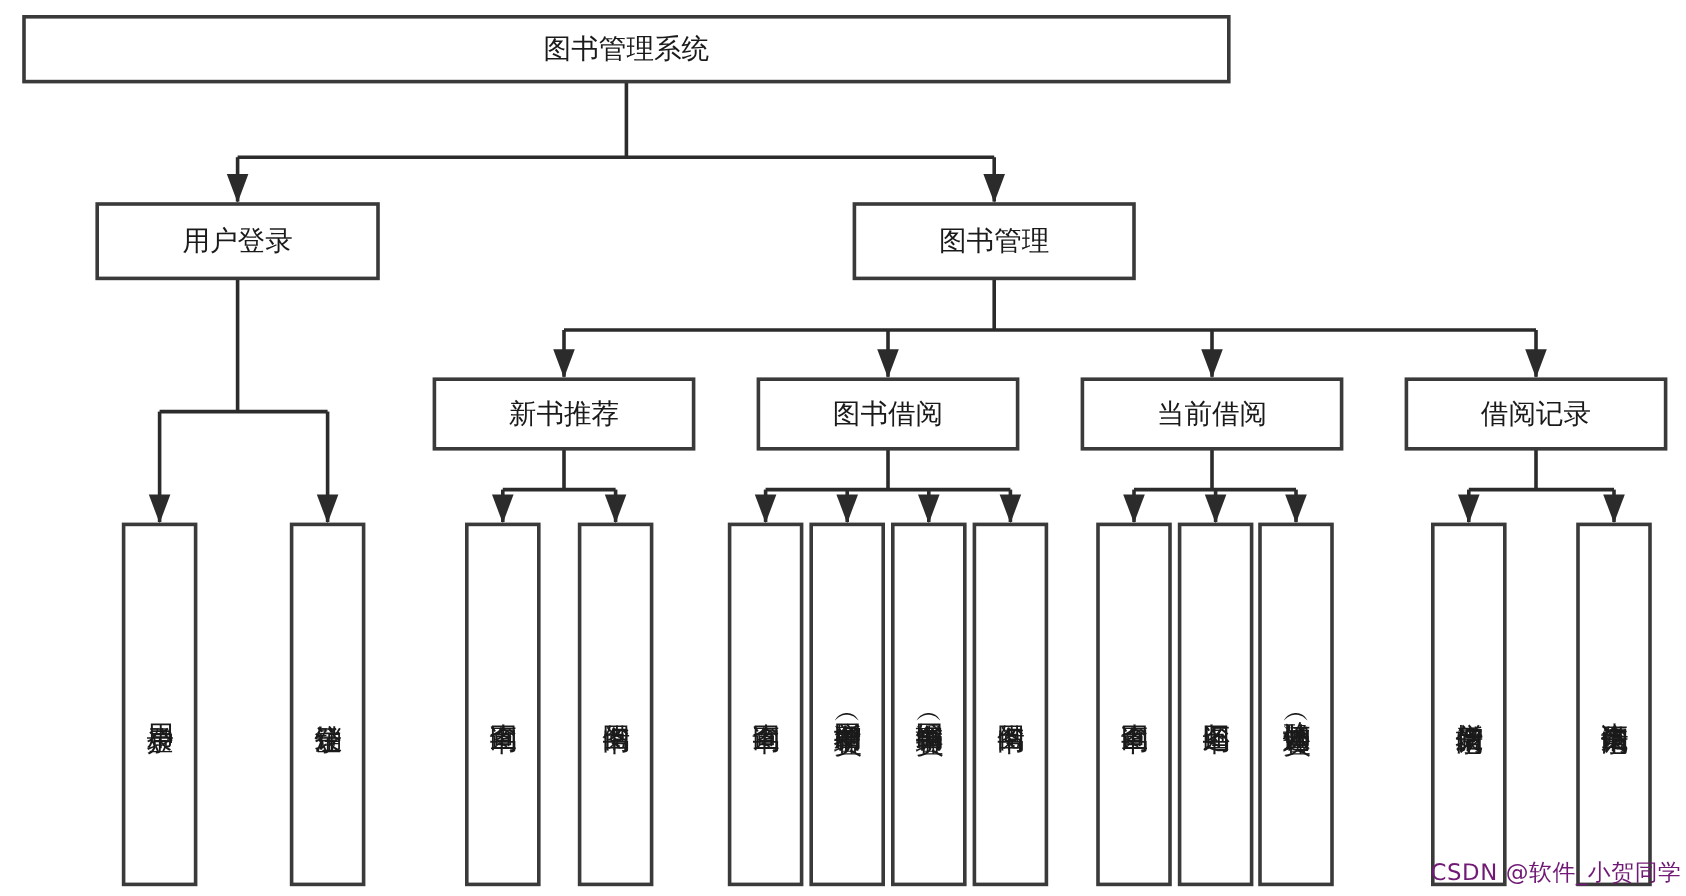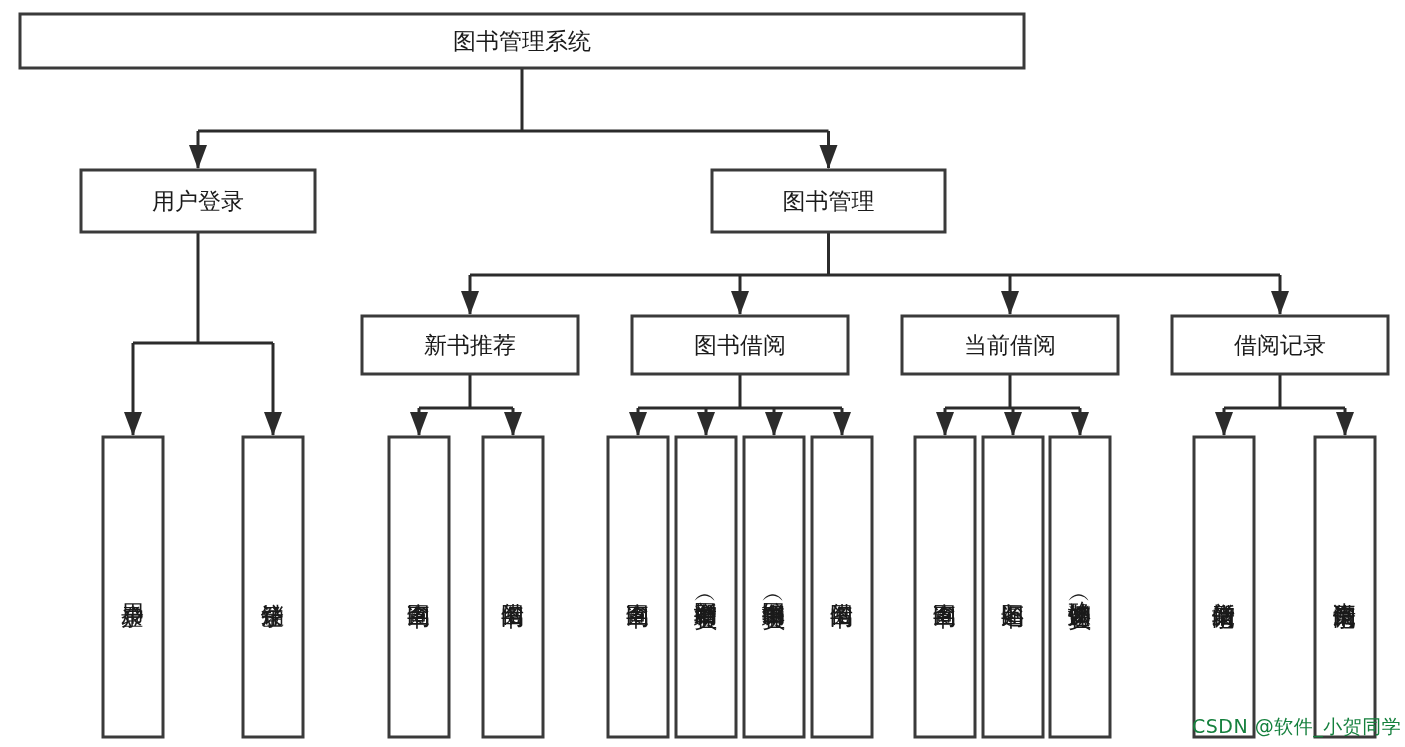--- a/index.html
+++ b/index.html
@@ -64,21 +64,21 @@
     letter-spacing: 1px;
     pointer-events: none;
     text-align: center;
   }
   .watermark {
     position: absolute;
     left: 1192px;
     top: 714px;
     font-family: "DejaVu Sans", "Liberation Sans", sans-serif;
     font-size: 19px;
-    color: #15803d;
+    color: #701a75;
     white-space: nowrap;
     letter-spacing: 0.5px;
   }
 </style>
 </head>
 <body>
 
 <div id="diagram-root">
 
   <svg id="tree-svg" viewBox="0 0 1405 747">

